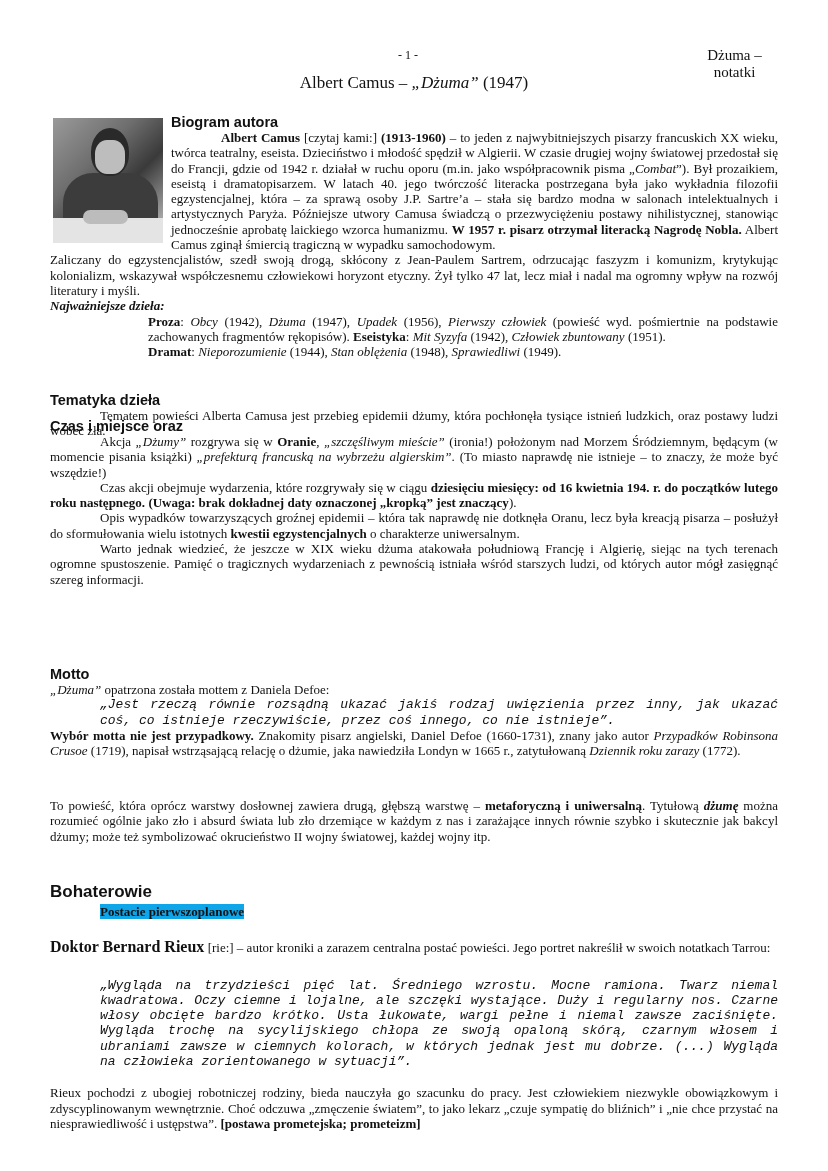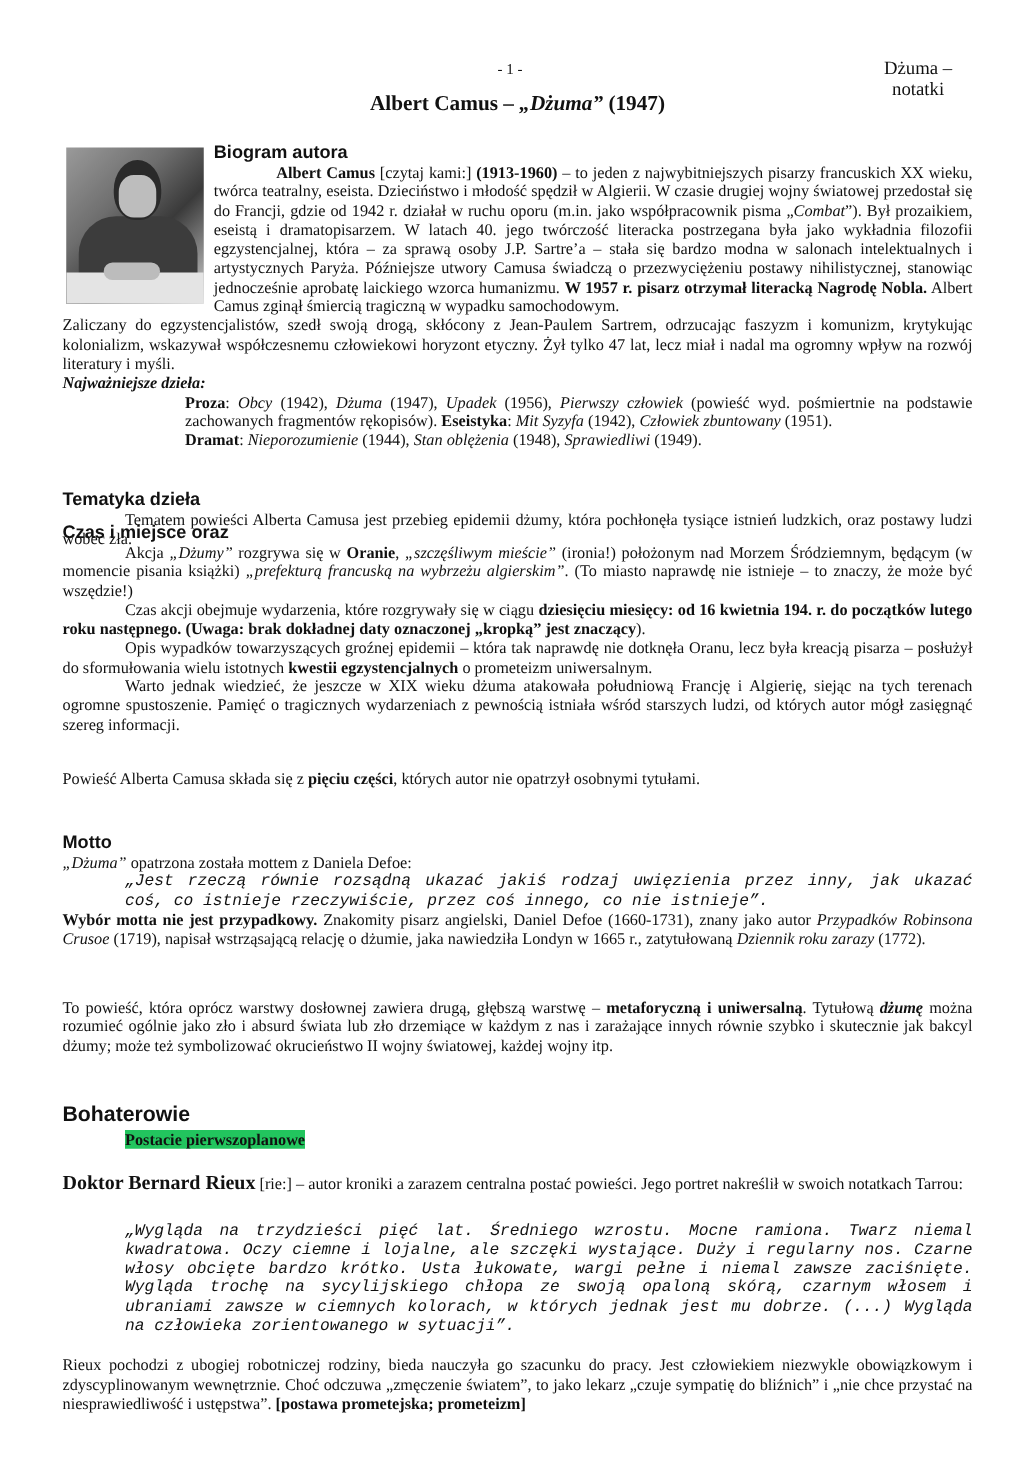--- a/index.html
+++ b/index.html
@@ -1,34 +1,34 @@
 <!DOCTYPE html>
 <html><head>
 <meta charset="utf-8">
 <style>
   html, body { margin: 0; padding: 0; background: #ffffff; }
   body { width: 828px; height: 1171px; position: relative; overflow: hidden; color: #111; font-family: "Liberation Serif", serif; font-size: 13px; }
   .page { position: absolute; left: 50px; top: 0; width: 728px; }
   .hdr-num { position: absolute; left: 348px; top: 48px; font-size: 12px; }
   .hdr-right { position: absolute; left: 641px; top: 47px; font-size: 15px; text-align: center; }
-  .title { position: absolute; left: 0; width: 728px; top: 73px; text-align: center; font-size: 17px; font-weight: bold; }
+  .title { position: absolute; left: 0; width: 728px; top: 73px; text-align: center; font-size: 17px; font-weight: normal; }
   .h2 { font-family: "Liberation Sans", sans-serif; font-weight: bold; font-size: 14.5px; margin: 0; }
   .h1 { font-family: "Liberation Sans", sans-serif; font-weight: bold; font-size: 17px; margin: 0; }
   p { margin: 0; line-height: 15.3px; text-align: justify; }
   .ind { text-indent: 50px; }
   .block { position: absolute; left: 0; width: 728px; }
   .photo { position: absolute; left: 3px; top: 118px; width: 110px; height: 125px; background: linear-gradient(135deg,#9a9a9a 0%,#6e6e6e 35%,#3a3a3a 60%,#cfcfcf 100%); overflow: hidden; }
   .photo .head { position:absolute; left:38px; top:10px; width:38px; height:48px; border-radius:50% 50% 45% 45%; background:#2a2a2a; }
   .photo .face { position:absolute; left:42px; top:22px; width:30px; height:34px; border-radius:40%; background:#bdbdbd; }
   .photo .body { position:absolute; left:10px; top:55px; width:95px; height:55px; border-radius:30px 30px 4px 4px; background:#3c3c3c; }
   .photo .desk { position:absolute; left:0; top:100px; width:110px; height:25px; background:#e4e4e4; }
   .photo .hands { position:absolute; left:30px; top:92px; width:45px; height:14px; border-radius:7px; background:#bcbcbc; }
   .works { padding-left: 98px; }
   .quote { padding-left: 50px; font-style: italic; font-family: Liberation Mono, monospace; }
-  .hl { background: #22c55e; font-weight: bold; }
+  .hl { background: #0ea5e9; font-weight: bold; }
   i { font-style: italic; }
   b { font-weight: bold; }
 </style>
 </head>
 <body>
 
 <div class="page">
   <div class="hdr-num">- 1 -</div>
   <div class="hdr-right">Dżuma – notatki</div>
   <div class="title"><span>Albert Camus – </span><i>„Dżuma”</i><span> (1947)</span></div>
@@ -56,26 +56,25 @@
 
   <div class="block" style="top:352px;margin-top:40px;">
     <h2 class="h2">Tematyka dzieła</h2>
     <p class="ind">Tematem powieści Alberta Camusa jest przebieg epidemii dżumy, która pochłonęła tysiące istnień ludzkich, oraz postawy ludzi wobec zła.</p>
   </div>
 
   <div class="block" style="top:418px;">
     <h2 class="h2">Czas i miejsce oraz</h2>
     <p class="ind"><span>Akcja </span><i>„Dżumy”</i><span> rozgrywa się w </span><b>Oranie</b><span>, </span><i>„szczęśliwym mieście”</i><span> (ironia!)  położonym nad Morzem Śródziemnym, będącym (w momencie pisania książki) </span><i>„prefekturą francuską na wybrzeżu algierskim”</i><span>. (To miasto naprawdę nie istnieje – to znaczy, że może być wszędzie!)</span></p>
     <p class="ind"><span>Czas akcji obejmuje wydarzenia, które rozgrywały się w ciągu </span><b>dziesięciu miesięcy: od 16 kwietnia 194. r. do początków lutego roku następnego.</b><b> (Uwaga: brak dokładnej daty oznaczonej „kropką” jest znaczący</b><span>).</span></p>
-    <p class="ind"><span>Opis wypadków towarzyszących groźnej epidemii – która tak naprawdę nie dotknęła Oranu, lecz była kreacją pisarza – posłużył do sformułowania wielu istotnych </span><b>kwestii egzystencjalnych</b><span> o prometeizm uniwersalnym.</span></p>
+    <p class="ind"><span>Opis wypadków towarzyszących groźnej epidemii – która tak naprawdę nie dotknęła Oranu, lecz była kreacją pisarza – posłużył do sformułowania wielu istotnych </span><b>kwestii egzystencjalnych</b><span> o charakterze uniwersalnym.</span></p>
     <p class="ind">Warto jednak wiedzieć, że jeszcze w XIX wieku dżuma atakowała południową Francję i Algierię, siejąc na tych terenach ogromne spustoszenie. Pamięć o tragicznych wydarzeniach z pewnością istniała wśród starszych ludzi, od których autor mógł zasięgnąć szereg informacji.</p>
   </div>
 
   <div class="block" style="top:615px;">
-    <p><span>Powieść Alberta Camusa składa się z </span><b>pięciu części</b><span>, których autor nie opatrzył osobnymi tytułami.</span></p>
   </div>
 
   <div class="block" style="top:666px;">
     <h2 class="h2">Motto</h2>
     <p><i>„Dżuma”</i><span> opatrzona została mottem z Daniela Defoe:</span></p>
     <p class="quote">„Jest rzeczą równie rozsądną ukazać jakiś rodzaj uwięzienia przez inny, jak ukazać coś, co istnieje rzeczywiście, przez coś innego, co nie istnieje”.</p>
     <p><b>Wybór motta nie jest przypadkowy.</b><span> Znakomity pisarz angielski, Daniel Defoe (1660-1731), znany jako autor </span><i>Przypadków Robinsona Crusoe</i><span> (1719), napisał wstrząsającą relację o dżumie, jaka nawiedziła Londyn w 1665 r., zatytułowaną </span><i>Dziennik roku zarazy</i><span> (1772).</span></p>
   </div>
 
   <div class="block" style="top:798px;">

